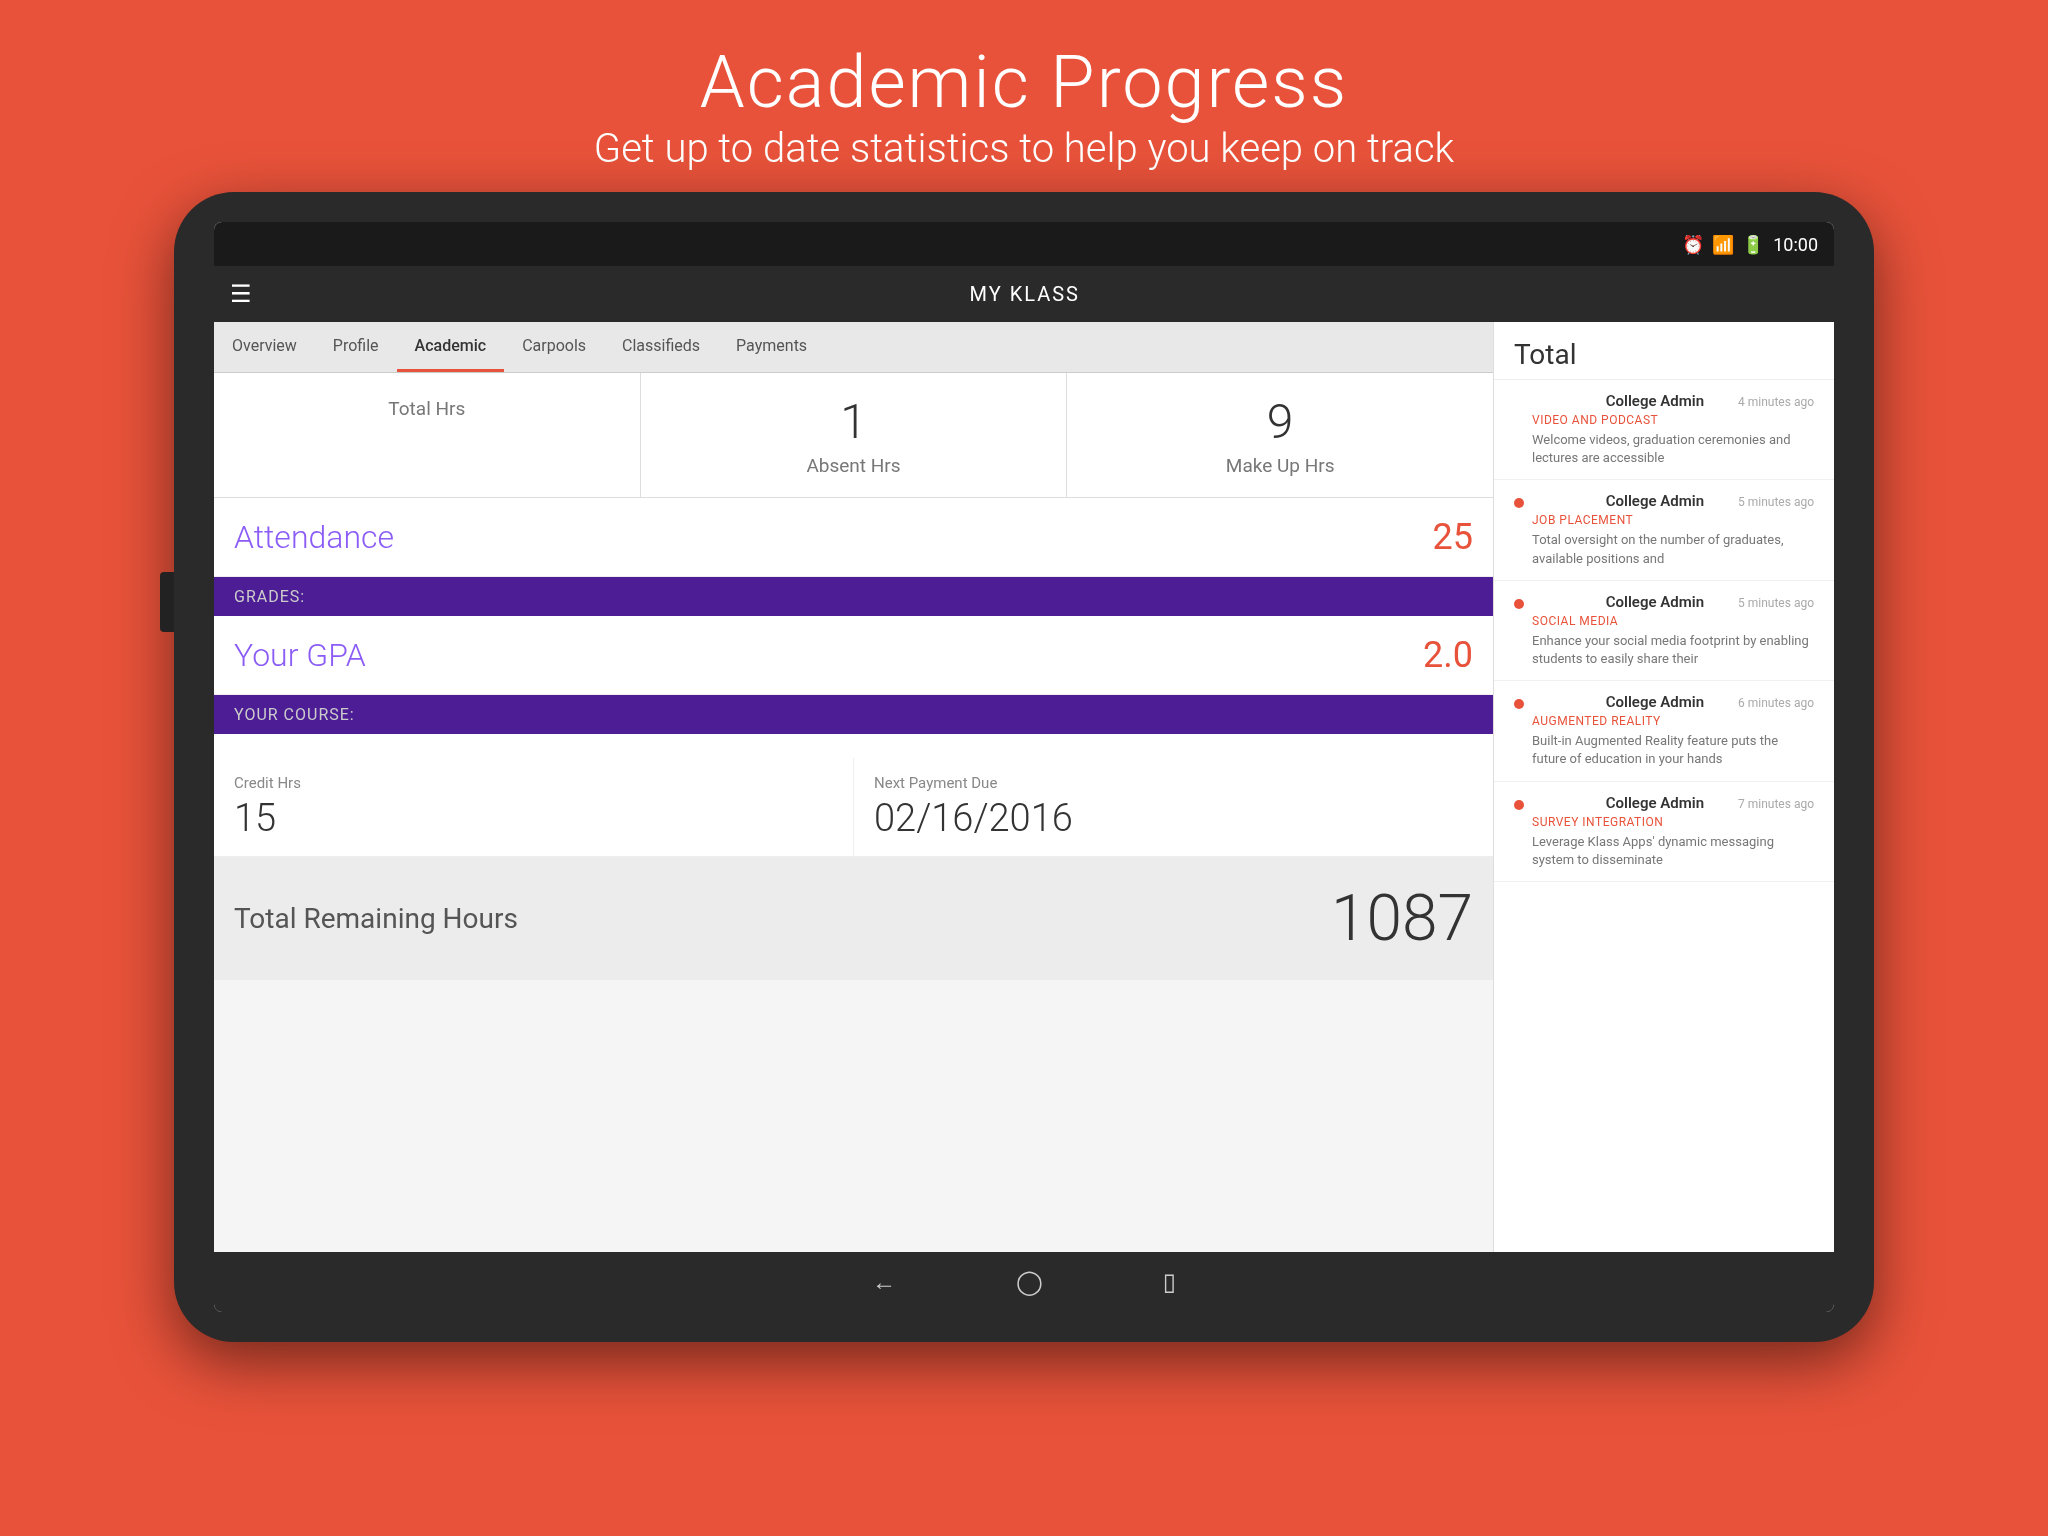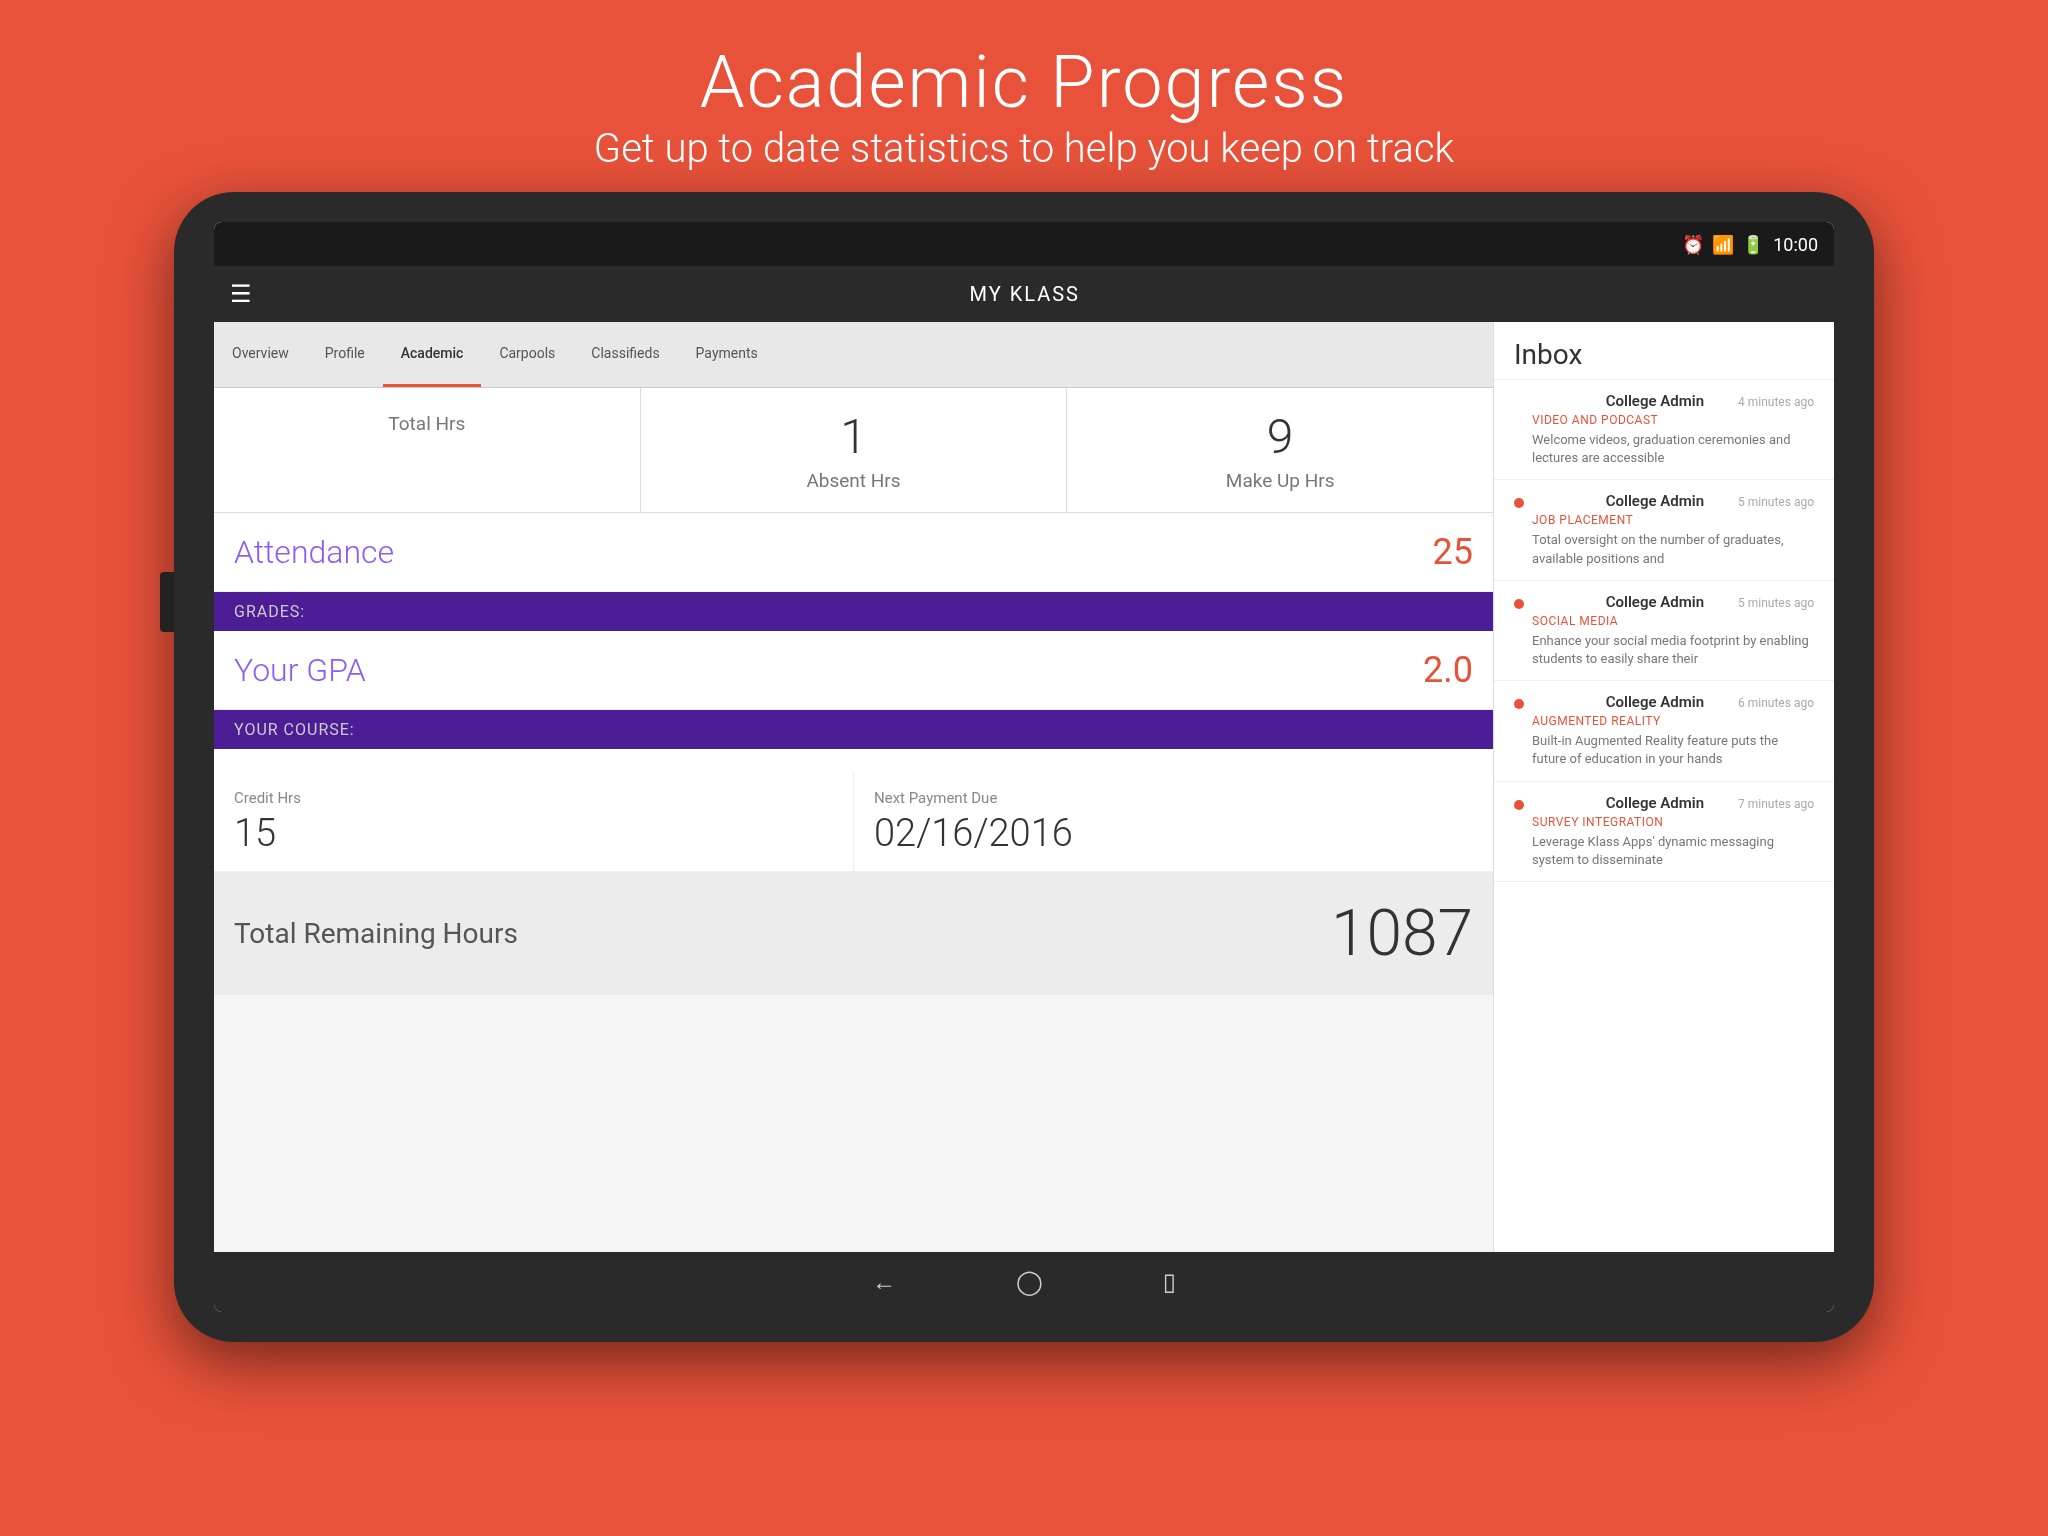--- a/index.html
+++ b/index.html
@@ -126,22 +126,22 @@
     }
 
     
     .nav-tabs {
       display: flex;
       background: #e8e8e8;
       border-bottom: 1px solid #ccc;
       flex-shrink: 0;
     }
     .nav-tab {
-      padding: 23px 18px;
-      font-size: 14px;
+      padding: 14px 18px;
+      font-size: 16px;
       color: #555;
       cursor: pointer;
       border-bottom: 3px solid transparent;
       white-space: nowrap;
     }
     .nav-tab.active {
       color: #333;
       border-bottom: 3px solid #e8523a;
       font-weight: 500;
     }
@@ -419,21 +419,21 @@
         </div>
 
         <div class="total-remaining">
           <span class="total-label">Total Remaining Hours</span>
           <span class="total-value">1087</span>
         </div>
 
       </div>
 
       <div class="right-panel">
-        <div class="inbox-header">Inbox</div>
+        <div class="inbox-header">Total</div>
         <div class="inbox-list">
 
         <div class="inbox-item">
       <div style="width:10px;flex-shrink:0;"></div>
       <div class="inbox-item-content">
         <div class="inbox-item-header">
           <span class="inbox-sender">College Admin</span>
           <span class="inbox-time">4 minutes ago</span>
         </div>
         <div class="inbox-subject">VIDEO AND PODCAST</div>

